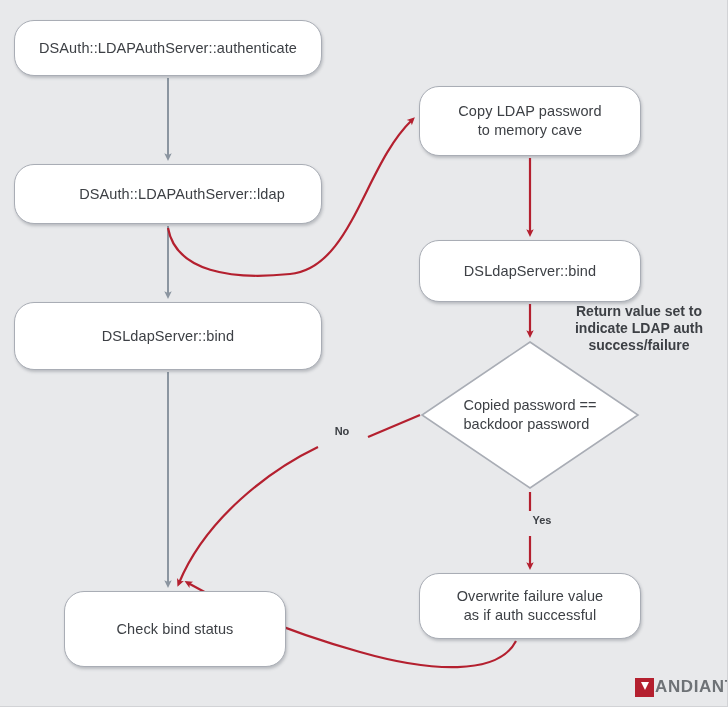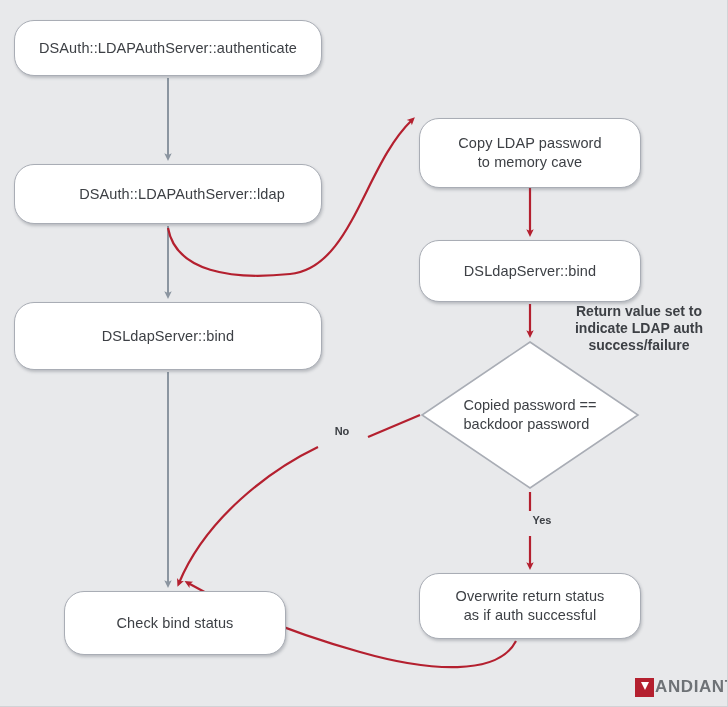--- a/index.html
+++ b/index.html
@@ -152,47 +152,47 @@
   </svg>
 
   <div class="node" style="left:14px; top:20px; width:308px; height:56px;">
     <span>DSAuth::LDAPAuthServer::authenticate</span>
   </div>
 
   <div class="node" style="left:14px; top:164px; width:308px; height:60px;padding-left:28px;">
     <span>DSAuth::LDAPAuthServer::ldap</span>
   </div>
 
-  <div class="node" style="left:419px; top:86px; width:222px; height:70px;margin-top:32px;">
+  <div class="node" style="left:419px; top:86px; width:222px; height:70px;">
     <span>Copy LDAP password
 to memory cave</span>
   </div>
 
   <div class="node" style="left:14px; top:302px; width:308px; height:68px;">
     <span>DSLdapServer::bind</span>
   </div>
 
   <div class="node" style="left:419px; top:240px; width:222px; height:62px;">
     <span>DSLdapServer::bind</span>
   </div>
 
   <div class="diamond-wrap" style="left:420px; top:340px; width:220px; height:150px;">
     <svg width="220" height="150" viewBox="0 0 220 150">
       <polygon points="110,2 218,75 110,148 2,75" fill="#ffffff" stroke="#a9adb5" stroke-width="1.6"></polygon>
     </svg>
     <div class="diamond-label">Copied password ==
 backdoor password</div>
   </div>
 
-  <div class="node" style="left:64px; top:591px; width:222px; height:64px;">
+  <div class="node" style="left:64px; top:591px; width:222px; height:76px;">
     <span>Check bind status</span>
   </div>
 
   <div class="node" style="left:419px; top:573px; width:222px; height:66px;">
-    <span>Overwrite return status
+    <span>Overwrite failure value
 as if auth successful</span>
   </div>
 
   <div class="note" style="left:551px; top:303px; width:176px;">Return value set to
 indicate LDAP auth
 success/failure</div>
 
 
   <div class="edge-label" style="left:316px; top:425px; width:52px;">No</div>
 

